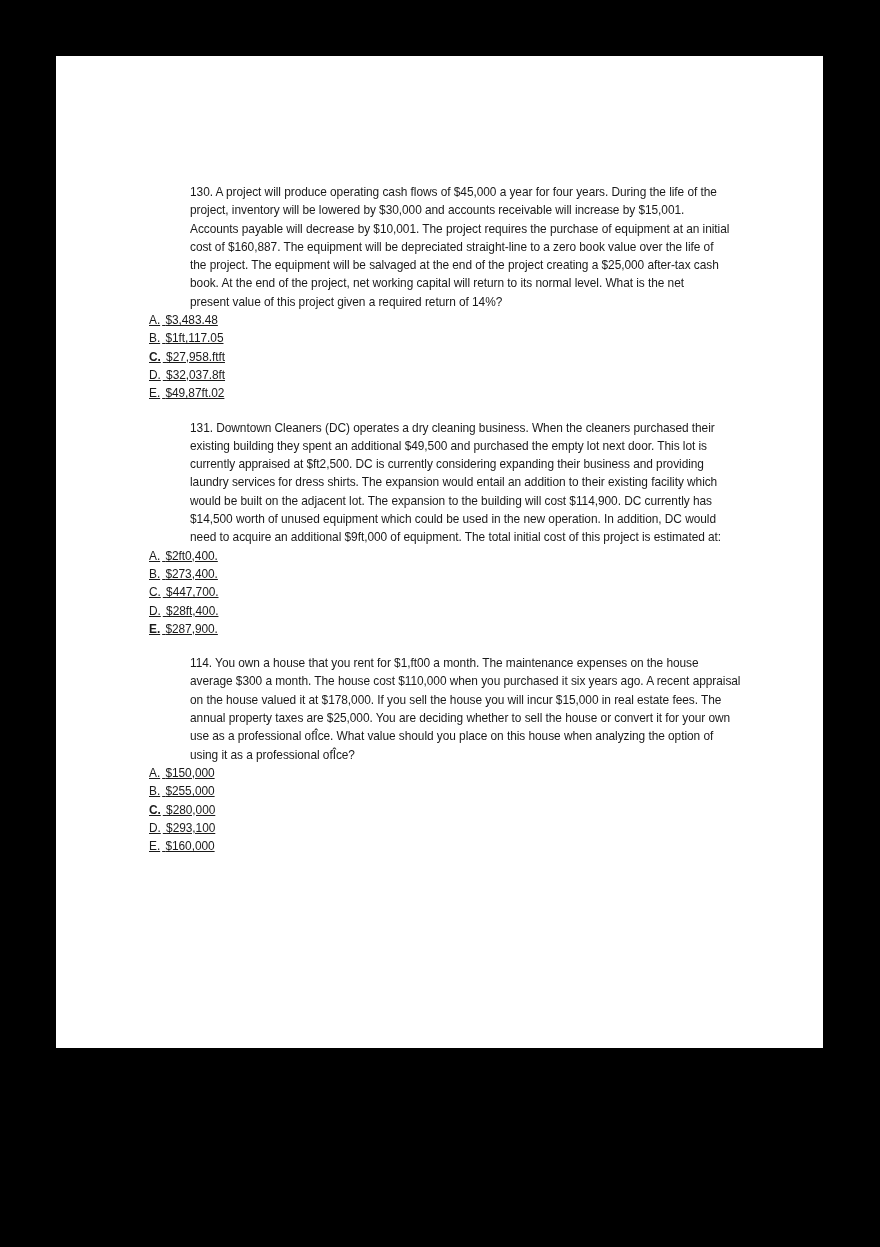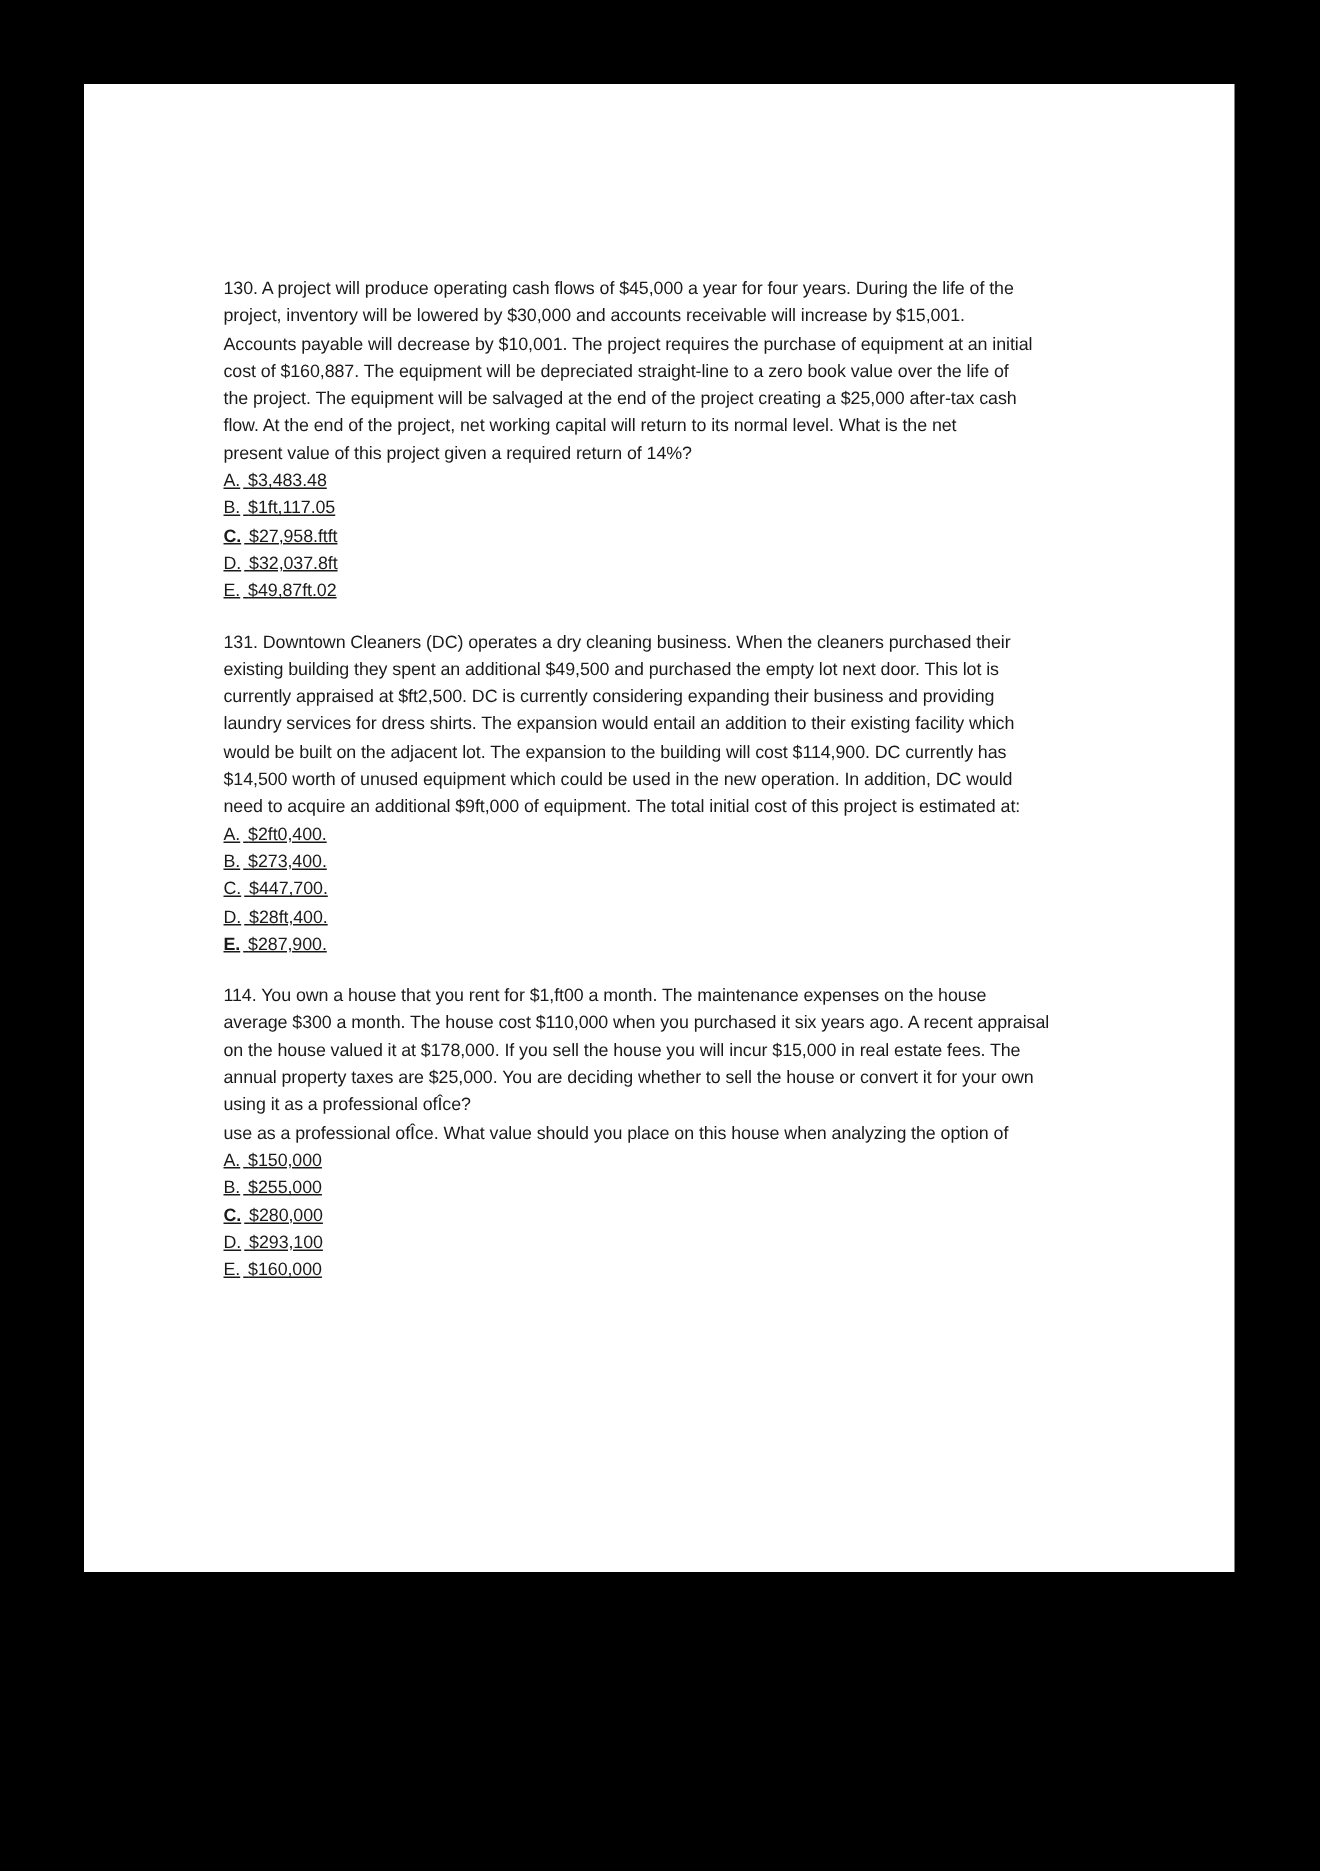--- a/index.html
+++ b/index.html
@@ -30,20 +30,21 @@
     color: #1a1a1a;
     font-size: 11.9px;
     line-height: 18.3px;
     letter-spacing: -0.05px;
   }
   .question {
     margin-bottom: 16px;
   }
   .line {
     white-space: nowrap;
+    margin-left: 41px;
   }
   .option {
     white-space: nowrap;
     text-decoration: underline;
   }
   .opt-label {
     margin-right: 2px;
   }
 </style>
 </head>
@@ -52,21 +53,21 @@
 <div class="page">
   <div class="content">
 
     <section class="question">
       <div>
         <div class="line">130. A project will produce operating cash flows of $45,000 a year for four years. During the life of the</div>
         <div class="line">project, inventory will be lowered by $30,000 and accounts receivable will increase by $15,001.</div>
         <div class="line">Accounts payable will decrease by $10,001. The project requires the purchase of equipment at an initial</div>
         <div class="line">cost of $160,887. The equipment will be depreciated straight-line to a zero book value over the life of</div>
         <div class="line">the project. The equipment will be salvaged at the end of the project creating a $25,000 after-tax cash</div>
-        <div class="line">flow. At the end of the project, net working capital will return to its normal level. What is the net</div>
+        <div class="line">book. At the end of the project, net working capital will return to its normal level. What is the net</div>
         <div class="line">present value of this project given a required return of 14%?</div>
       </div>
       <div>
         <div class="option">
           <span class="opt-label">A.</span>
           <span class="opt-text">$3,483.48</span>
         </div>
         <div class="option">
           <span class="opt-label">B.</span>
           <span class="opt-text">$1ft,117.05</span>
@@ -119,22 +120,22 @@
         </div>
       </div>
     </section>
 
     <section class="question">
       <div>
         <div class="line">114. You own a house that you rent for $1,ft00 a month. The maintenance expenses on the house</div>
         <div class="line">average $300 a month. The house cost $110,000 when you purchased it six years ago. A recent appraisal</div>
         <div class="line">on the house valued it at $178,000. If you sell the house you will incur $15,000 in real estate fees. The</div>
         <div class="line">annual property taxes are $25,000. You are deciding whether to sell the house or convert it for your own</div>
+        <div class="line">use as a professional ofÎce. What value should you place on this house when analyzing the option of</div>
         <div class="line">using it as a professional ofÎce?</div>
-        <div class="line">use as a professional ofÎce. What value should you place on this house when analyzing the option of</div>
       </div>
       <div>
         <div class="option">
           <span class="opt-label">A.</span>
           <span class="opt-text">$150,000</span>
         </div>
         <div class="option">
           <span class="opt-label">B.</span>
           <span class="opt-text">$255,000</span>
         </div>

